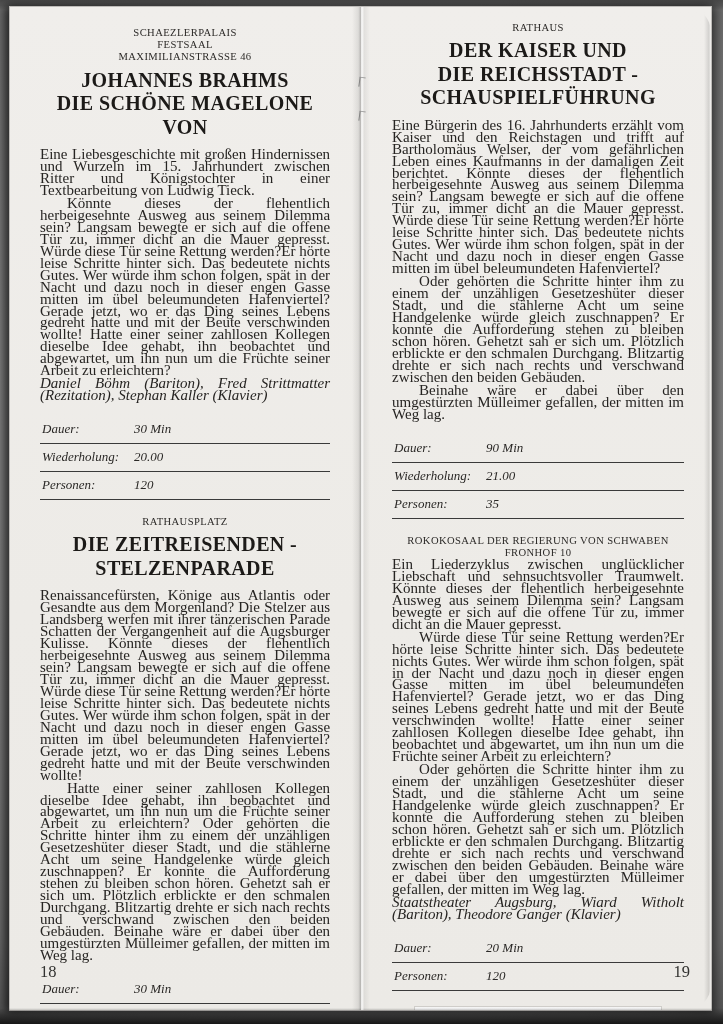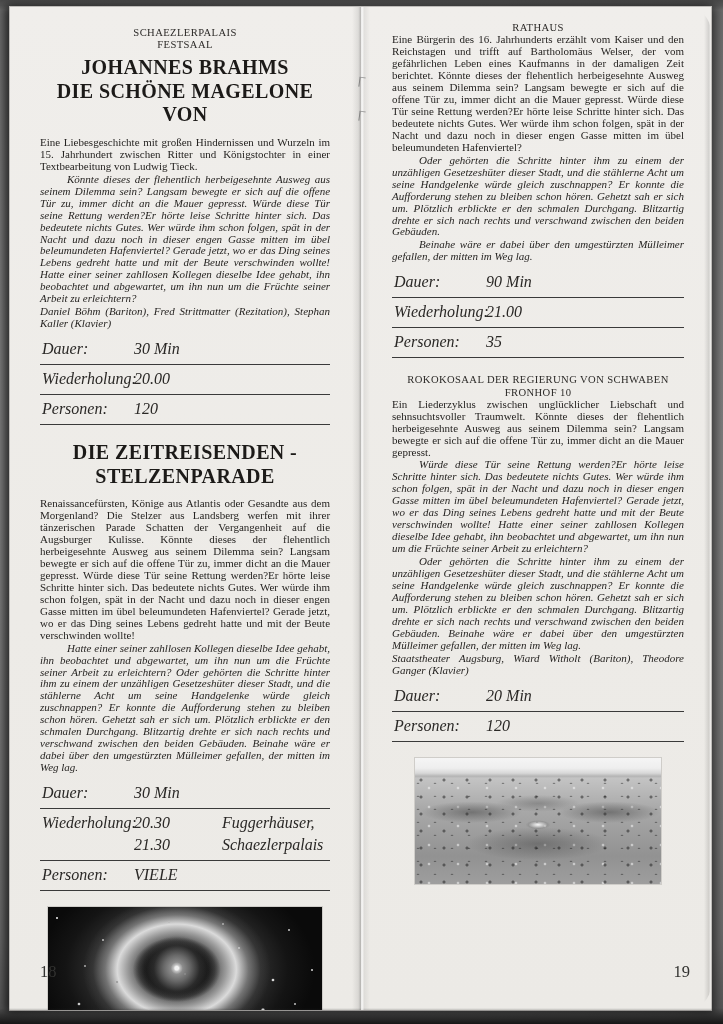--- a/index.html
+++ b/index.html
@@ -19,25 +19,25 @@
   .staple{position:absolute;left:7px;width:5px;height:9px;border-left:1.6px solid #6f6f6f;
     border-top:1.3px solid #8a8a8a;transform:rotate(8deg);opacity:.8;}
   .staple.s1{top:70px}.staple.s2{top:104px}
   .page{position:relative;flex:1 1 50%;height:100%;overflow:hidden;box-sizing:border-box;}
   .page.left{padding:20px 17px 0 30px;}
   .page.right{padding:15px 27px 0 18px;border-radius:25px;}
   .venue{ text-align:center;font-size:10.6px;letter-spacing:.4px;color:#2c2a28;line-height:12.2px;}
   .title{margin:5px auto 10px;text-align:center;font-weight:700;color:#1c1a18;
     font-size:20px;line-height:23.5px;letter-spacing:.4px;}
   .title .tl{display:block;}
-  .body-text{font-size:11px;line-height:11.95px;color:#262422;text-align:justify;}
+  .body-text{font-size:15px;line-height:11.95px;color:#262422;text-align:justify;}
   .body-text p{margin:0 0 1px 0;}
-  .body-text p.ind{text-indent:27px;font-style:italic;}
+  .body-text p.ind{text-indent:27px;}
   .credits{font-style:italic;margin-top:1px;}
-  .itable{margin:5px 0 16px;font-size:16px;font-style:italic;color:#2a2826;}
+  .itable{margin:14px 0 16px;font-size:13px;font-style:italic;color:#2a2826;}
   .irow{display:grid;grid-template-columns:92px 88px 1fr;align-items:end;
     padding:5px 2px 6px;border-bottom:1.4px solid #3a3a3a;}
   .irow.nb{border-bottom:0;padding-bottom:2px;}
   .irow.cont{padding-top:2px;}
   .photo{position:relative;margin:13px auto 0;overflow:hidden;box-shadow:0 0 0 1px #cfcdc9;}
   .nebula{width:274px;height:133px;background:
     radial-gradient(circle at 47% 46%, #f2f2f2 0 1.8px, rgba(205,205,205,.7) 3.4px, rgba(160,160,160,0) 6px),
     radial-gradient(circle at 47% 46%, rgba(178,178,178,.95) 0, rgba(125,125,125,.8) 13px, rgba(60,60,60,.5) 23px, rgba(20,20,20,0) 33px),
     radial-gradient(ellipse 100px 74px at 47% 47%, rgba(8,8,8,.6) 0 30%, rgba(12,12,12,.4) 38%, rgba(0,0,0,0) 44%),
     radial-gradient(ellipse 101px 77px at 47% 47%, rgba(0,0,0,0) 30%, rgba(185,185,185,.8) 49%, rgba(228,228,228,.95) 59%, rgba(145,145,145,.7) 71%, rgba(70,70,70,.4) 83%, rgba(0,0,0,0) 93%),
@@ -72,20 +72,21 @@
 <body>
 
 <div class="scan">
   <div class="paper">
 
     <section class="page left">
 
       <header class="venue">
         <div>SCHAEZLERPALAIS</div>
         <div>FESTSAAL</div>
+        <div>MAXIMILIANSTRASSE 46</div>
       </header>
       <h1 class="title">
         <span class="tl">JOHANNES BRAHMS</span>
         <span class="tl">DIE SCHÖNE MAGELONE VON</span>
       </h1>
       <div class="body-text">
         <p>Eine Liebesgeschichte mit großen Hindernissen und Wurzeln im 15. Jahrhundert zwischen Ritter und Königstochter in einer Textbearbeitung von Ludwig Tieck.</p>
         <p class="ind">Könnte dieses der flehentlich herbeigesehnte Ausweg aus seinem Dilemma sein? Langsam bewegte er sich auf die offene Tür zu, immer dicht an die Mauer gepresst. Würde diese Tür seine Rettung werden?Er hörte leise Schritte hinter sich. Das bedeutete nichts Gutes. Wer würde ihm schon folgen, spät in der Nacht und dazu noch in dieser engen Gasse mitten im übel beleumundeten Hafenviertel? Gerade jetzt, wo er das Ding seines Lebens gedreht hatte und mit der Beute verschwinden wollte! Hatte einer seiner zahllosen Kollegen dieselbe Idee gehabt, ihn beobachtet und abgewartet, um ihn nun um die Früchte seiner Arbeit zu erleichtern?</p>
         <p class="credits">Daniel Böhm (Bariton), Fred Strittmatter (Rezitation), Stephan Kaller (Klavier)</p>
       </div>
@@ -100,20 +101,23 @@
           <span>20.00</span>
           <span></span>
         </div>
         <div class="irow">
           <span>Personen:</span>
           <span>120</span>
           <span></span>
         </div>
       </div>
 
+      <header class="venue">
+        <div>RATHAUSPLATZ</div>
+      </header>
       <h1 class="title">
         <span class="tl">DIE ZEITREISENDEN -</span>
         <span class="tl">STELZENPARADE</span>
       </h1>
       <div class="body-text">
         <p>Renaissancefürsten, Könige aus Atlantis oder Gesandte aus dem Morgenland? Die Stelzer aus Landsberg werfen mit ihrer tänzerischen Parade Schatten der Vergangenheit auf die Augsburger Kulisse. Könnte dieses der flehentlich herbeigesehnte Ausweg aus seinem Dilemma sein? Langsam bewegte er sich auf die offene Tür zu, immer dicht an die Mauer gepresst. Würde diese Tür seine Rettung werden?Er hörte leise Schritte hinter sich. Das bedeutete nichts Gutes. Wer würde ihm schon folgen, spät in der Nacht und dazu noch in dieser engen Gasse mitten im übel beleumundeten Hafenviertel? Gerade jetzt, wo er das Ding seines Lebens gedreht hatte und mit der Beute verschwinden wollte!</p>
         <p class="ind">Hatte einer seiner zahllosen Kollegen dieselbe Idee gehabt, ihn beobachtet und abgewartet, um ihn nun um die Früchte seiner Arbeit zu erleichtern? Oder gehörten die Schritte hinter ihm zu einem der unzähligen Gesetzeshüter dieser Stadt, und die stählerne Acht um seine Handgelenke würde gleich zuschnappen? Er konnte die Aufforderung stehen zu bleiben schon hören. Gehetzt sah er sich um. Plötzlich erblickte er den schmalen Durchgang. Blitzartig drehte er sich nach rechts und verschwand zwischen den beiden Gebäuden. Beinahe wäre er dabei über den umgestürzten Mülleimer gefallen, der mitten im Weg lag.</p>
       </div>
       <div class="itable">
         <div class="irow">
@@ -143,20 +147,25 @@
         </div>
 
       <div class="pageno pl">18</div>
     </section>
 
     <section class="page right">
 
       <header class="venue">
         <div>RATHAUS</div>
       </header>
+      <h1 class="title">
+        <span class="tl">DER KAISER UND</span>
+        <span class="tl">DIE REICHSSTADT -</span>
+        <span class="tl">SCHAUSPIELFÜHRUNG</span>
+      </h1>
       <div class="body-text">
         <p>Eine Bürgerin des 16. Jahrhunderts erzählt vom Kaiser und den Reichstagen und trifft auf Bartholomäus Welser, der vom gefährlichen Leben eines Kaufmanns in der damaligen Zeit berichtet. Könnte dieses der flehentlich herbeigesehnte Ausweg aus seinem Dilemma sein? Langsam bewegte er sich auf die offene Tür zu, immer dicht an die Mauer gepresst. Würde diese Tür seine Rettung werden?Er hörte leise Schritte hinter sich. Das bedeutete nichts Gutes. Wer würde ihm schon folgen, spät in der Nacht und dazu noch in dieser engen Gasse mitten im übel beleumundeten Hafenviertel?</p>
         <p class="ind">Oder gehörten die Schritte hinter ihm zu einem der unzähligen Gesetzeshüter dieser Stadt, und die stählerne Acht um seine Handgelenke würde gleich zuschnappen? Er konnte die Aufforderung stehen zu bleiben schon hören. Gehetzt sah er sich um. Plötzlich erblickte er den schmalen Durchgang. Blitzartig drehte er sich nach rechts und verschwand zwischen den beiden Gebäuden.</p>
         <p class="ind">Beinahe wäre er dabei über den umgestürzten Mülleimer gefallen, der mitten im Weg lag.</p>
       </div>
       <div class="itable">
         <div class="irow">
           <span>Dauer:</span>
           <span>90 Min</span>
           <span></span>

